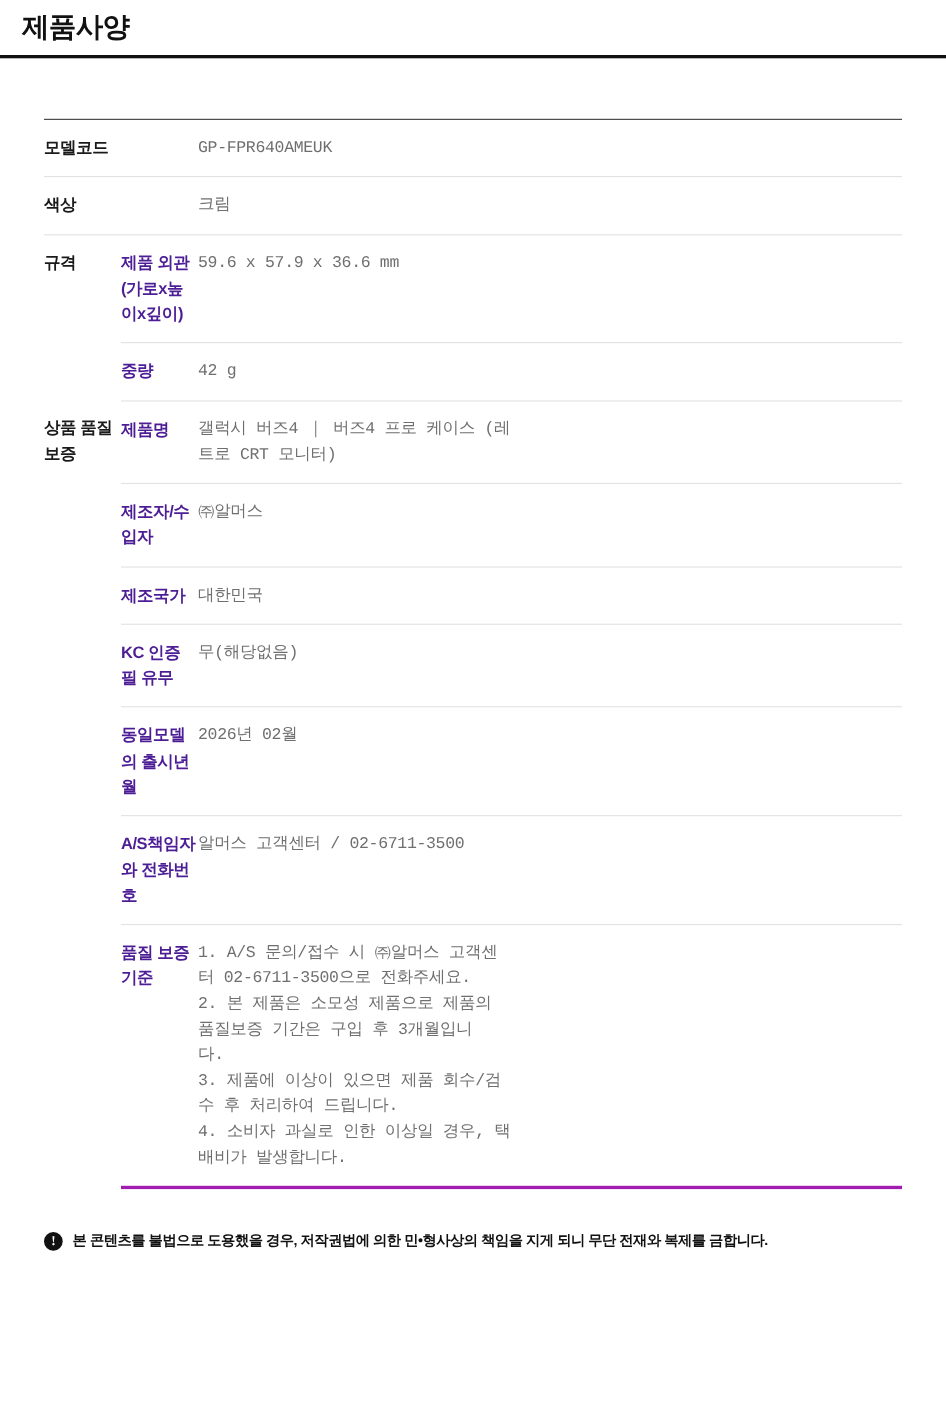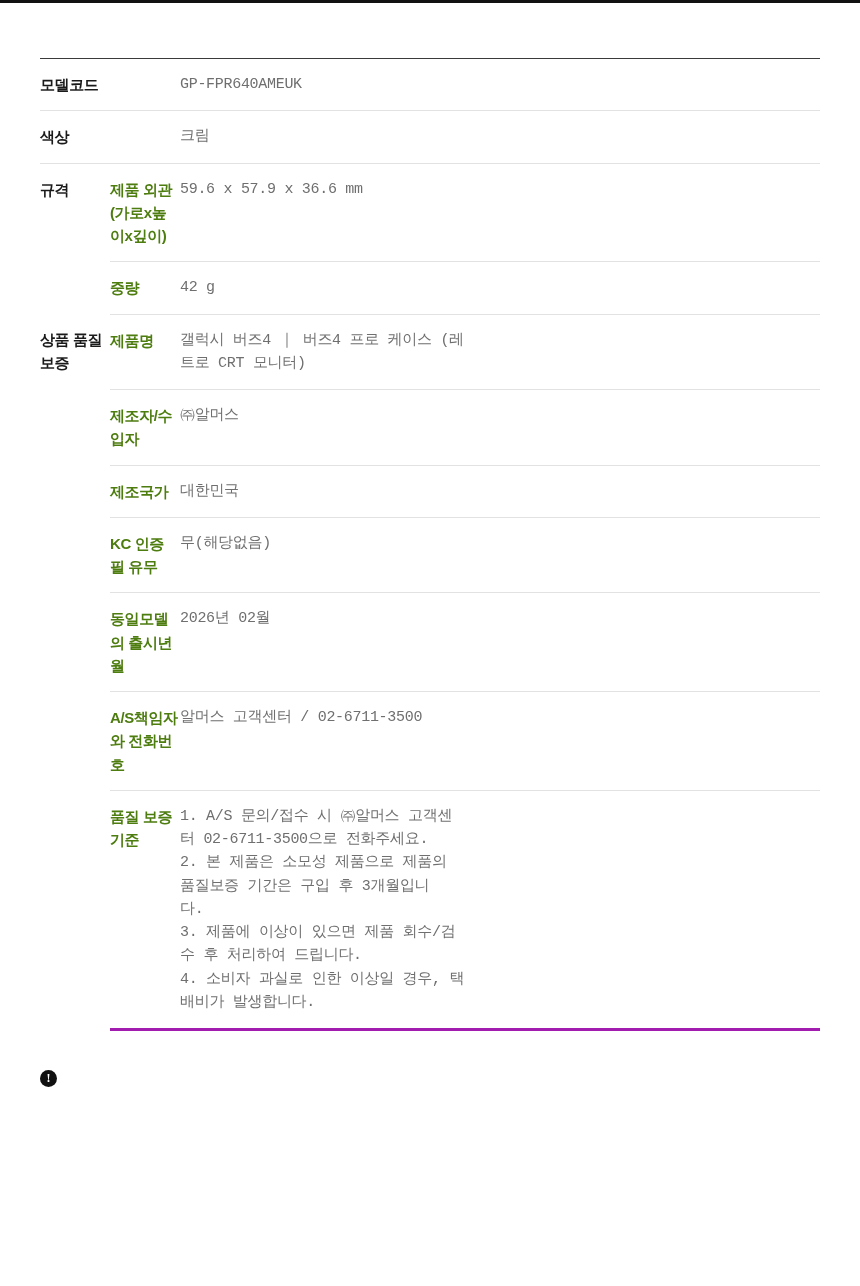--- a/index.html
+++ b/index.html
@@ -65,21 +65,21 @@
   td.th-a {
     width: 140px;
     font-weight: bold;
     color: #1a1a1a;
     padding-left: 12px;
     letter-spacing: -0.4px;
   }
   td.th-b {
     width: 180px;
     font-weight: bold;
-    color: #4d7c0f;
+    color: #4c1d95;
     padding-left: 8px;
     letter-spacing: -0.4px;
   }
   td.val {
     color: #6f6f6f;
     padding-left: 12px;
     letter-spacing: -0.3px;
   }
   td.val .line {
     display: block;
@@ -123,20 +123,23 @@
     color: #111111;
     letter-spacing: -0.45px;
     line-height: 1.45;
   }
 </style>
 </head>
 <body>
 
 <div class="page">
 
+  <div class="title-block">
+    <h1 class="page-title">제품사양</h1>
+  </div>
   <div class="title-rule"></div>
 
   <div class="spec-wrap">
     <table class="spec">
       <tbody>
 
         <tr class="top-row">
           <td class="th-a" colspan="2">모델코드</td>
           <td class="val">
             <span class="line">GP-FPR640AMEUK</span>
@@ -223,15 +226,16 @@
             <span class="line">배비가 발생합니다.</span>
           </td>
         </tr>
 
       </tbody>
     </table>
   </div>
 
   <div class="notice">
     <div class="notice-icon">!</div>
+    <div class="notice-text">본 콘텐츠를 불법으로 도용했을 경우, 저작권법에 의한 민•형사상의 책임을 지게 되니 무단 전재와 복제를 금합니다.</div>
   </div>
 
 </div>
 
 </body></html>

